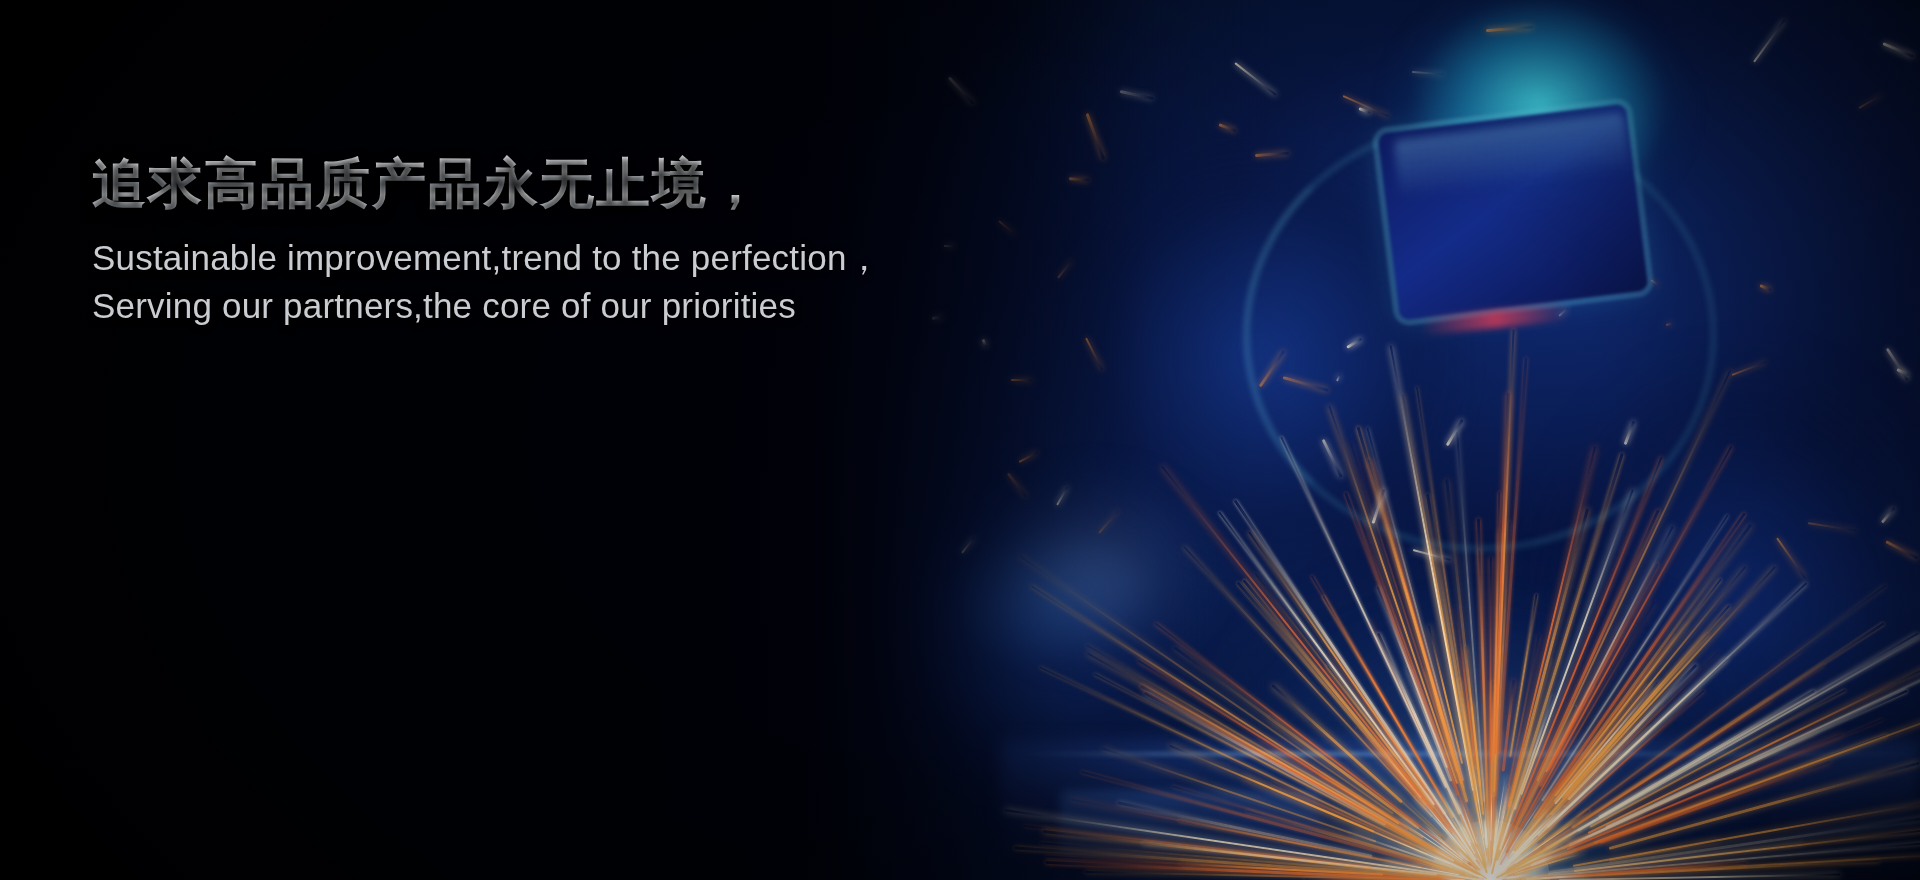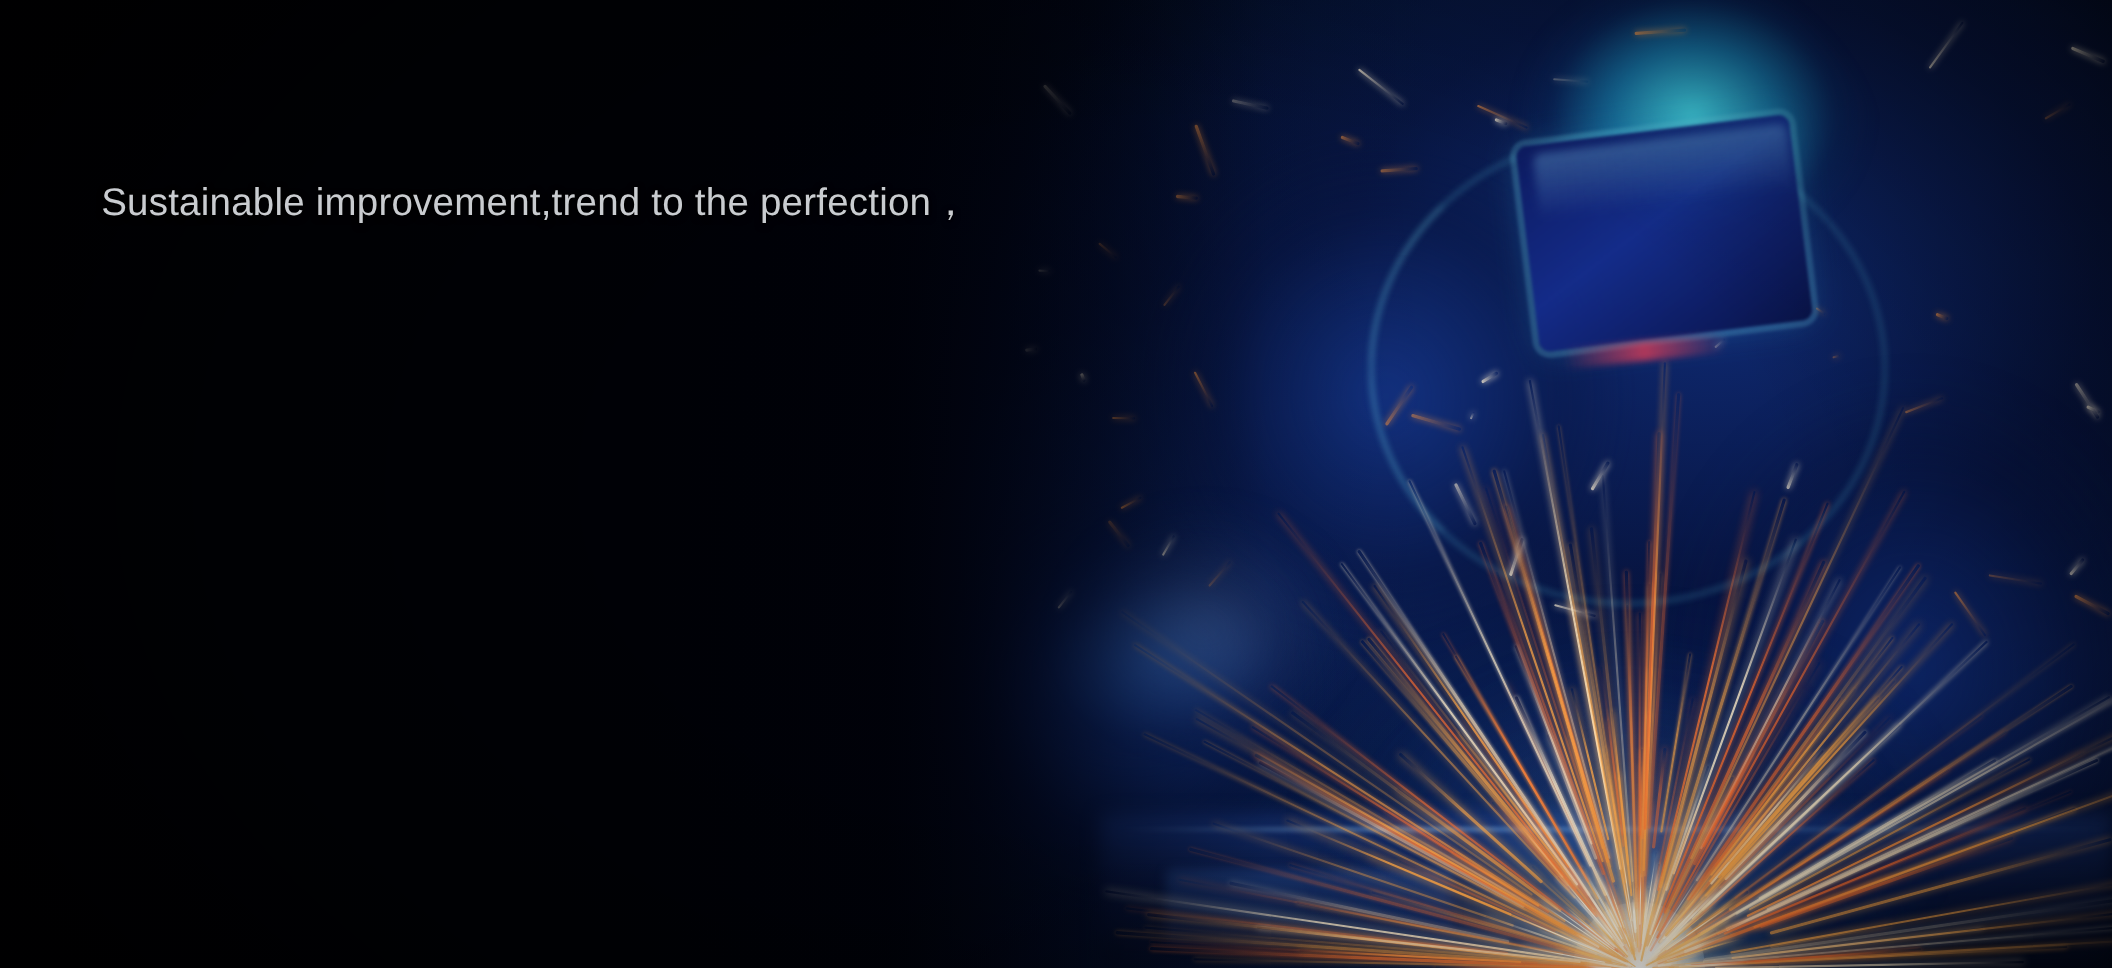--- a/index.html
+++ b/index.html
@@ -559,18 +559,20 @@
       <i class="spark" style="left:1087px;top:112px;width:49px;height:3px;opacity:0.68;transform:rotate(70deg);background:linear-gradient(90deg,rgba(255,150,60,.85),rgba(255,160,70,0));box-shadow:0 0 6px rgba(255,150,60,.85);"></i>
       <i class="spark" style="left:1732px;top:374px;width:37px;height:2px;opacity:0.55;transform:rotate(-21deg);background:linear-gradient(90deg,rgba(255,150,60,.85),rgba(255,160,70,0));box-shadow:0 0 6px rgba(255,150,60,.85);"></i>
       <i class="spark" style="left:1882px;top:521px;width:19px;height:3px;opacity:0.73;transform:rotate(-50deg);background:linear-gradient(90deg,rgba(255,240,210,.9),rgba(255,160,70,0));box-shadow:0 0 6px rgba(255,240,210,.9);"></i>
       <i class="spark" style="left:1283px;top:376px;width:47px;height:3px;opacity:0.61;transform:rotate(16deg);background:linear-gradient(90deg,rgba(255,150,60,.85),rgba(255,160,70,0));box-shadow:0 0 6px rgba(255,150,60,.85);"></i>
     </div>
 
   <div class="layer blackout"></div>
   <div class="layer vignette"></div>
 
   <div id="copy">
+    <div class="cn-line">追求高品质产品永无止境，</div>
     <div id="en-block">
       <div class="en-line">Sustainable improvement,trend to the perfection，</div>
+      <div class="en-line">Serving our partners,the core of our priorities</div>
     </div>
   </div>
 
 </div>
 
 </body></html>

